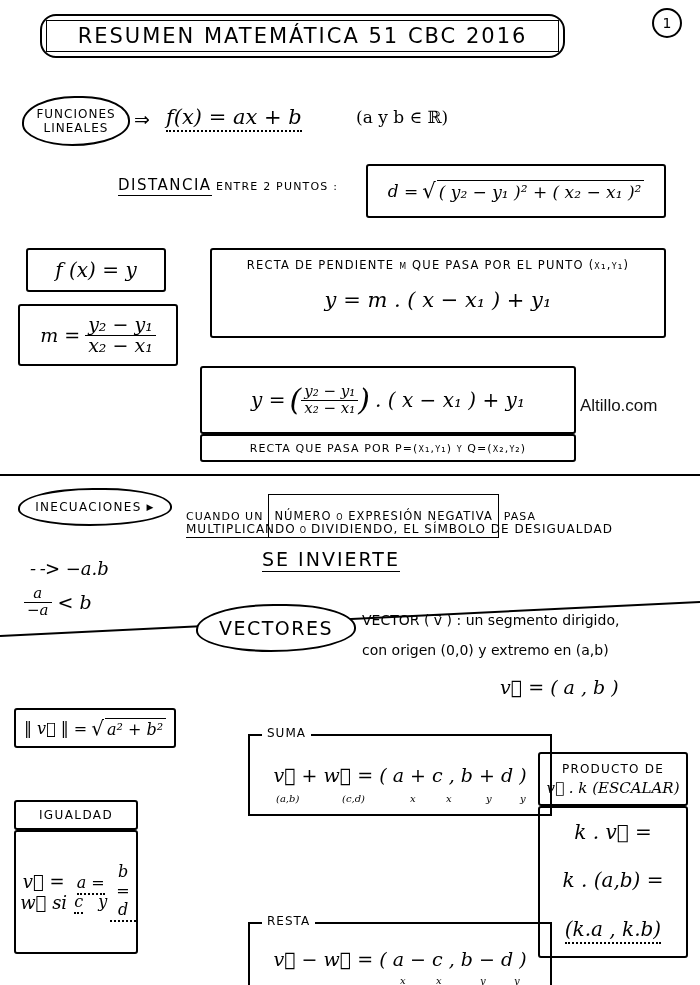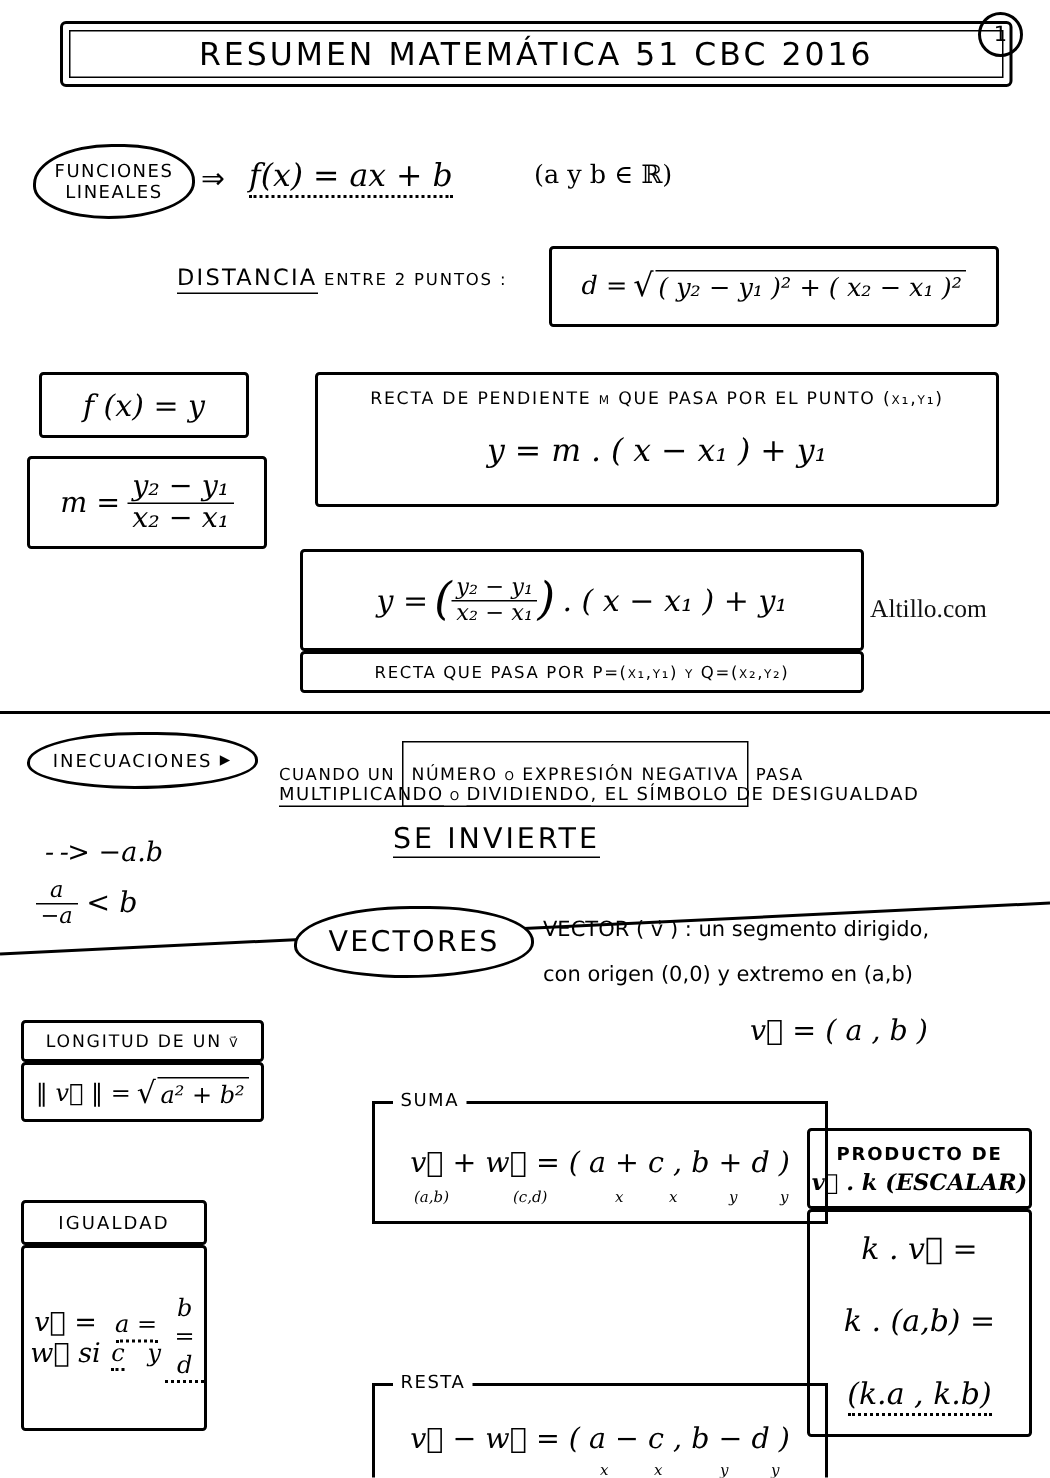--- a/index.html
+++ b/index.html
@@ -100,21 +100,21 @@
 </style>
 </head>
 <body>
 
 <div class="page">
 
   <div class="abs circnum" style="right:18px;top:8px;">
     <span>1</span>
   </div>
 
-  <div class="abs dbl" style="left:40px;top:14px;width:635px;height:44px;border-radius:4px;">
+  <div class="abs dbl" style="left:40px;top:14px;width:525px;height:44px;border-radius:16px;">
     <div style="position:absolute;inset:0;display:flex;align-items:center;justify-content:center;">
       <span class="title" style="font-size:21px;">RESUMEN  MATEMÁTICA 51 CBC  2016</span>
     </div>
   </div>
 
   <div class="abs cloud" style="left:22px;top:96px;width:108px;height:50px;font-size:12px;letter-spacing:1px;">
     <span>FUNCIONES</span>
     <span>LINEALES</span>
   </div>
   <div class="abs" style="left:134px;top:108px;font-size:19px;">⇒</div>
@@ -164,21 +164,21 @@
         <span class="den">x₂ − x₁</span>
       </span>
       <span style="font-size:30px;line-height:.8;">)</span>
       <span style="margin-left:5px;">. ( x − x₁ ) + y₁</span>
     </span>
   </div>
   <div class="abs box" style="left:200px;top:434px;width:376px;height:28px;">
     <span class="sc" style="font-size:11px;letter-spacing:1.1px;">RECTA QUE PASA POR P=(x₁,y₁) y Q=(x₂,y₂)</span>
   </div>
 
-  <div class="abs watermark" style="left:580px;top:396px;font-family:Liberation Serif, serif;">Altillo.com</div>
+  <div class="abs watermark" style="left:580px;top:396px;">Altillo.com</div>
 
   <div class="abs divider" style="left:0;top:474px;width:700px;"></div>
 
   <div class="abs cloud" style="left:18px;top:488px;width:154px;height:38px;font-size:12px;letter-spacing:1.3px;flex-direction:row;">
     <span>INECUACIONES</span>
     <span style="margin-left:5px;font-size:9px;">▶</span>
   </div>
 
   <div class="abs" style="left:186px;top:494px;font-size:11px;letter-spacing:1px;display:flex;align-items:center;">
     <span class="sc">CUANDO UN</span>
@@ -214,23 +214,20 @@
   </div>
 
   <div class="abs cloud" style="left:196px;top:604px;width:160px;height:48px;font-size:19px;letter-spacing:1.5px;">
     <span>VECTORES</span>
   </div>
 
   <div class="abs" style="left:362px;top:612px;font-size:14px;">VECTOR ( v⃗ ) : un segmento dirigido,</div>
   <div class="abs" style="left:362px;top:642px;font-size:14px;">con origen (0,0) y extremo en (a,b)</div>
   <div class="abs math" style="left:500px;top:676px;font-size:19px;">v⃗ = ( a , b )</div>
 
-  <div class="abs box" style="left:14px;top:680px;width:162px;height:28px;">
-    <span class="sc" style="font-size:11.5px;letter-spacing:1.2px;">LONGITUD DE UN v⃗</span>
-  </div>
   <div class="abs box" style="left:14px;top:708px;width:162px;height:40px;">
     <span class="mathup" style="font-size:16px;display:inline-flex;align-items:center;">
       <span class="math" style="margin-right:4px;">‖ v⃗ ‖ =</span>
       <span class="sqrt">
         <span class="rad">√</span>
         <span class="body math">a² + b²</span>
       </span>
     </span>
   </div>
 
@@ -263,21 +260,21 @@
     <span class="legend sc">RESTA</span>
     <div style="position:absolute;inset:0;display:flex;align-items:center;justify-content:center;">
       <span class="math" style="font-size:19px;">v⃗ − w⃗ = ( a − c , b − d )</span>
     </div>
     <div style="position:absolute;left:150px;bottom:8px;font-size:10px;" class="math">x</div>
     <div style="position:absolute;left:186px;bottom:8px;font-size:10px;" class="math">x</div>
     <div style="position:absolute;left:230px;bottom:8px;font-size:10px;" class="math">y</div>
     <div style="position:absolute;left:264px;bottom:8px;font-size:10px;" class="math">y</div>
   </div>
 
-  <div class="abs box" style="left:538px;top:752px;width:150px;height:54px;flex-direction:column;font-weight:bold;">
+  <div class="abs box" style="left:538px;top:752px;width:150px;height:54px;flex-direction:column;">
     <span class="sc" style="font-size:12px;letter-spacing:1.2px;">PRODUCTO DE</span>
     <span class="math" style="font-size:15px;margin-top:3px;">v⃗ . k (ESCALAR)</span>
   </div>
   <div class="abs box" style="left:538px;top:806px;width:150px;height:152px;flex-direction:column;justify-content:space-around;">
     <span class="math" style="font-size:20px;">k . v⃗ =</span>
     <span class="math" style="font-size:20px;">k . (a,b) =</span>
     <span class="math wavy" style="font-size:20px;">(k.a , k.b)</span>
   </div>
 
 </div>

